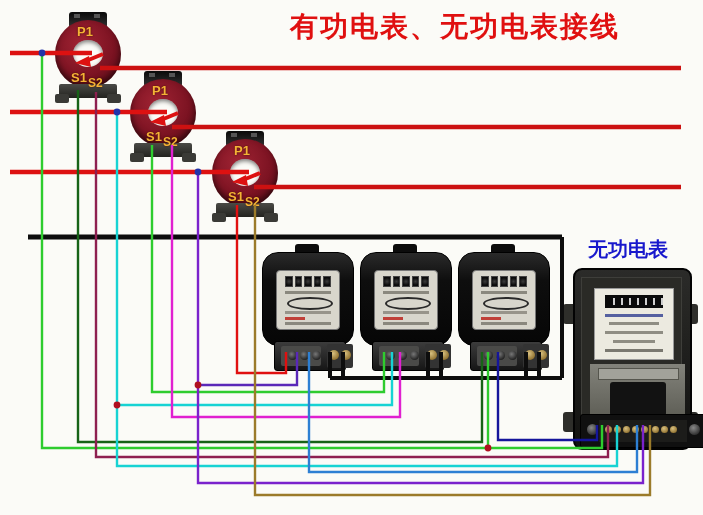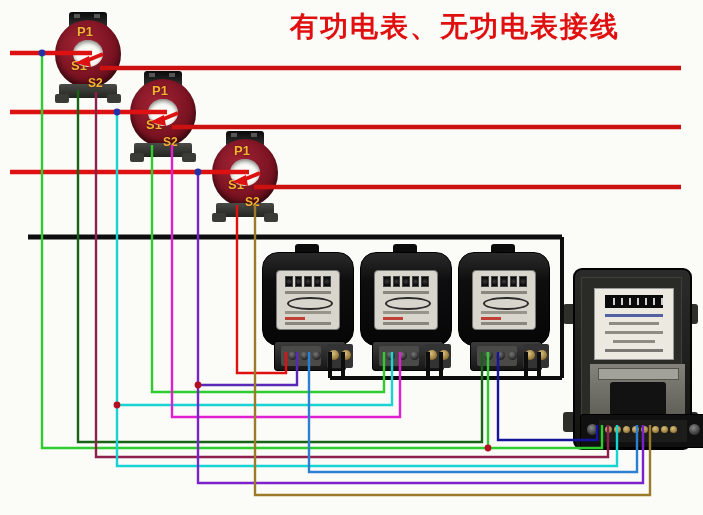--- a/index.html
+++ b/index.html
@@ -18,21 +18,21 @@
   .ct-cap:after{content:"";position:absolute;left:5px;top:2px;width:6px;height:4px;background:#555;box-shadow:20px 0 0 #555;}
   .ct-ring{position:absolute;left:0;top:8px;width:66px;height:68px;border-radius:50%;
     background:radial-gradient(circle at 40% 35%,#a02333 0%,#7c1322 55%,#4f0a14 100%);
     box-shadow:inset 0 -4px 6px rgba(0,0,0,.55);}
   .ct-hole{position:absolute;left:18px;top:20px;width:30px;height:27px;border-radius:50%;background:#fbfbf7;box-shadow:inset 0 2px 4px rgba(0,0,0,.5);}
   .ct-bracket{position:absolute;left:4px;top:72px;width:58px;height:14px;background:linear-gradient(#4a4a46,#23231f);border-radius:2px;}
   .ct-bracket:before{content:"";position:absolute;left:-4px;top:10px;width:14px;height:9px;background:#3a3a36;border-radius:2px;}
   .ct-bracket:after{content:"";position:absolute;right:-4px;top:10px;width:14px;height:9px;background:#3a3a36;border-radius:2px;}
   .ct-label{position:absolute;font-size:13px;font-weight:bold;z-index:6;text-shadow:0 0 2px #401008;}
   .ct-p1{left:22px;top:12px;}
-  .ct-s1{left:16px;top:46px;}
+  .ct-s1{left:16px;top:58px;}
   .ct-s2{left:33px;top:64px;font-size:12px;}
 
   
   .meter{position:absolute;top:242px;width:90px;height:130px;z-index:2;}
   .m-tab{position:absolute;left:33px;top:2px;width:24px;height:12px;background:#0c0c0c;border-radius:3px 3px 0 0;}
   .m-body{position:absolute;left:0;top:10px;width:90px;height:92px;background:linear-gradient(#2a2a2a,#0e0e0e 30%,#060606);border:1px solid #000;border-radius:16px;}
   .m-face{position:absolute;left:13px;top:17px;width:62px;height:58px;background:#d8d6cc;border-radius:4px;border:1px solid #777;}
   .m-reg{position:absolute;left:8px;top:5px;width:46px;height:11px;display:flex;gap:2px;}
   .m-digit{flex:1;background:radial-gradient(circle at 50% 50%,#3c3c3c 0%,#0b0b0b 70%);border:1px solid #444;}
   .m-oval{position:absolute;left:10px;top:26px;width:42px;height:9px;border:2px solid #2a2a2a;border-radius:50%;}
@@ -230,20 +230,21 @@
         <div class="r-screw" style="left:60px;"></div>
           <div class="r-screw" style="left:71px;"></div>
         <div class="r-screw" style="left:80px;"></div>
           <div class="r-screw" style="left:89px;"></div>
         <div class="r-bigscrew" style="left:108px;"></div>
       </div>
     </div>
   </div>
 
   <div class="title" style="color: rgb(224, 16, 16);">有功电表、无功电表接线</div>
+  <div class="reactive-label" style="color: rgb(24, 24, 204);">无功电表</div>
 
   <svg id="wire-svg" xmlns="http://www.w3.org/2000/svg">
       <polyline points="10,53 92,53" fill="none" stroke="#dd1111" stroke-width="4.5" stroke-linejoin="miter"></polyline>
       <polyline points="100,68 681,68" fill="none" stroke="#cc1111" stroke-width="4.5" stroke-linejoin="miter"></polyline>
       <polyline points="10,112 167,112" fill="none" stroke="#dd1111" stroke-width="4.5" stroke-linejoin="miter"></polyline>
       <polyline points="172,127 681,127" fill="none" stroke="#cc1111" stroke-width="4.5" stroke-linejoin="miter"></polyline>
       <polyline points="10,172 249,172" fill="none" stroke="#dd1111" stroke-width="4.5" stroke-linejoin="miter"></polyline>
       <polyline points="254,187 681,187" fill="none" stroke="#cc1111" stroke-width="4.5" stroke-linejoin="miter"></polyline>
       <polyline points="28,237 562,237" fill="none" stroke="#0d0d0d" stroke-width="5" stroke-linejoin="miter"></polyline>
       <polyline points="562,237 562,378" fill="none" stroke="#0d0d0d" stroke-width="4" stroke-linejoin="miter"></polyline>

